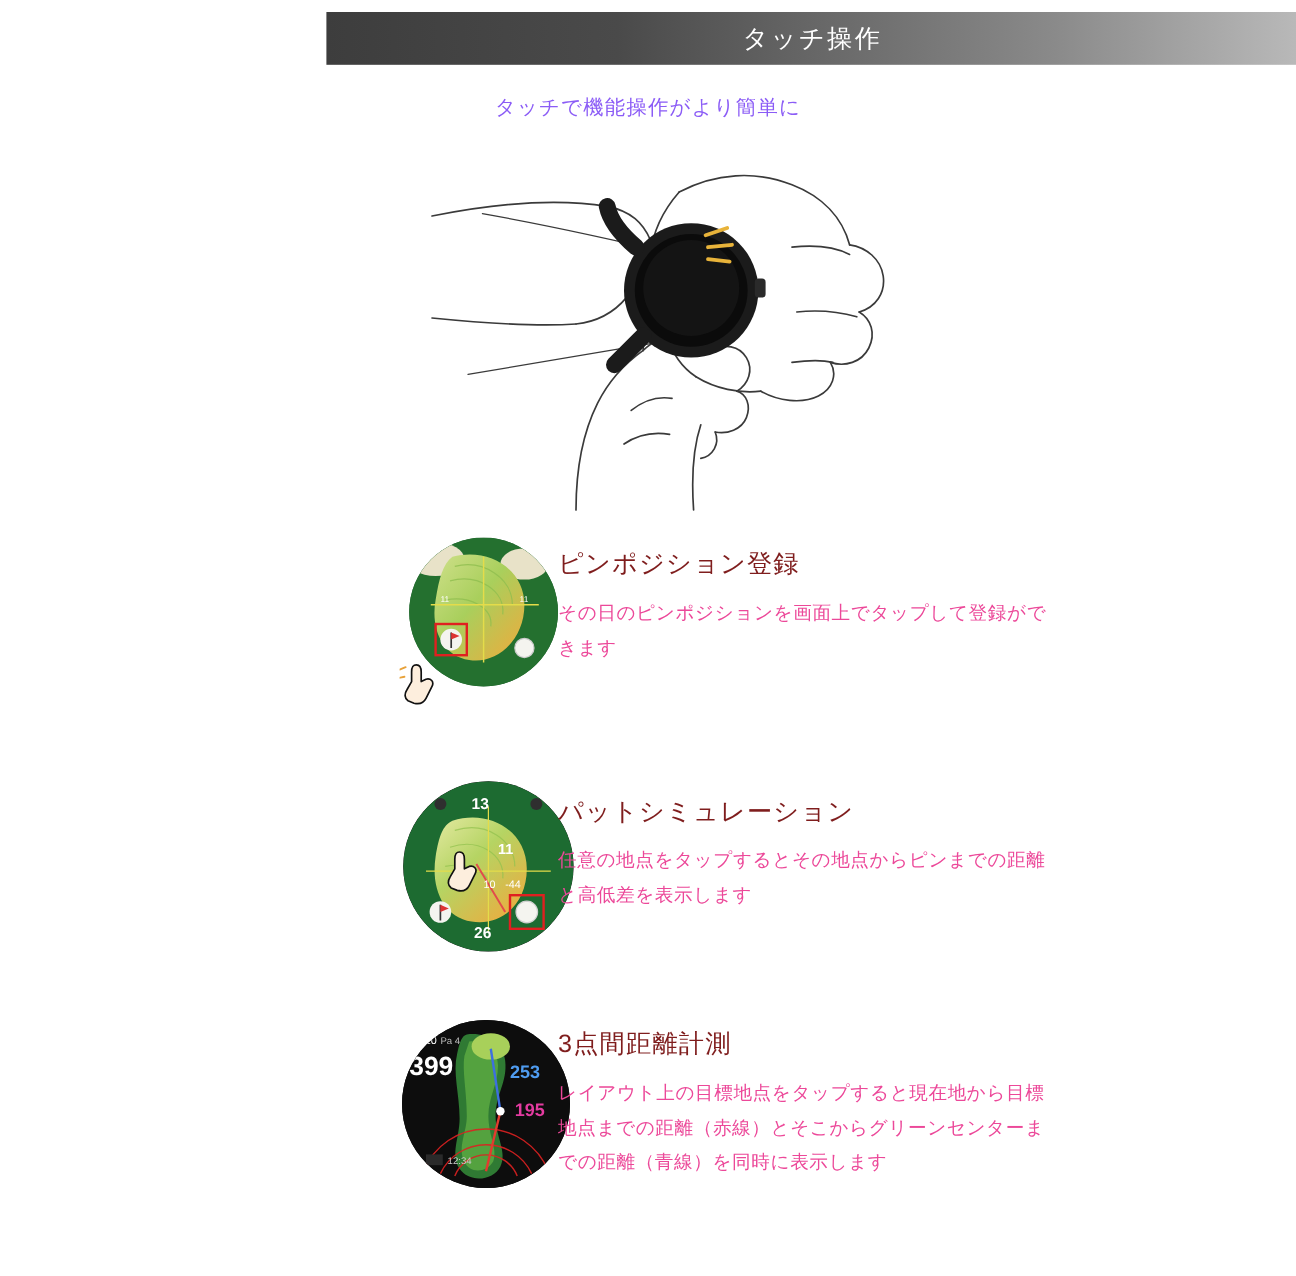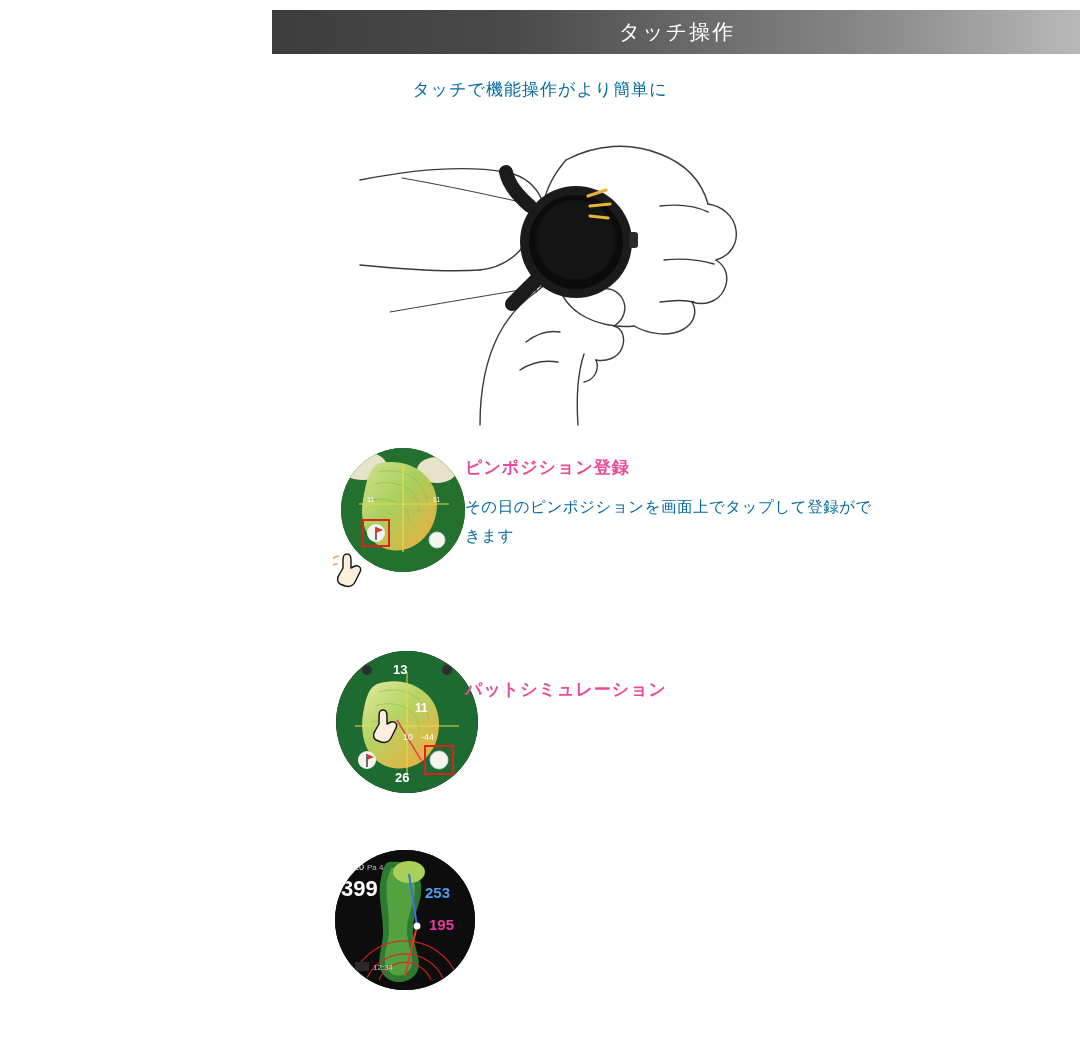--- a/index.html
+++ b/index.html
@@ -36,21 +36,21 @@
   }
 
   
   .subheading {
     position: absolute;
     left: 0;
     top: 78px;
     width: 1080px;
     text-align: center;
     font-size: 17px;
-    color: #0369a1;
+    color: #8b5cf6;
     letter-spacing: 1px;
   }
 
   
   .illustration {
     position: absolute;
     left: 330px;
     top: 120px;
     width: 430px;
     height: 310px;
@@ -69,44 +69,44 @@
     height: 140px;
     margin-left: 38px;
   }
   .feature-text {
     position: absolute;
     left: 170px;
     top: 0;
     width: 420px;
   }
   .feature-title {
-    font-size: 17px;
-    font-weight: bold;
-    color: #ec4899;
+    font-size: 21px;
+    font-weight: normal;
+    color: #7f1d1d;
     letter-spacing: 1px;
     margin: 0 0 14px 0;
   }
   .feature-body {
     font-size: 15.5px;
-    color: #0369a1;
+    color: #ec4899;
     line-height: 1.85;
     letter-spacing: 0.5px;
     margin: 0;
   }
 
   #feature-pin    { left: 295px; top: 448px; width: 620px; height: 150px; }
   #feature-putt   { left: 295px; top: 648px; width: 620px; height: 160px; }
   #feature-three  { left: 295px; top: 848px; width: 620px; height: 170px; }
 
   #feature-pin .feature-img   { width: 140px; height: 140px; }
   #feature-putt .feature-img  { width: 148px; height: 148px; }
   #feature-three .feature-img { width: 145px; height: 145px; }
 
   #feature-pin .feature-text   { top: 8px; }
-  #feature-putt .feature-text  { top: 30px; }
+  #feature-putt .feature-text  { top: 14px; }
   #feature-three .feature-text { top: 8px; }
 </style>
 </head>
 <body>
 
 <div class="banner">
   <span class="banner-title">タッチ操作</span>
 </div>
 
 <div class="subheading">タッチで機能操作がより簡単に</div>
@@ -273,20 +273,21 @@
         <circle cx="106" cy="112" r="9" fill="#f4f4ef" stroke="#cfcfcf"></circle>
 
         <g transform="translate(40,60)">
           <path d="M10 2 C 13 2, 14 5, 14 8 L 14 16 L 18 14 C 22 13, 25 16, 23 20 L 18 30 C 16 34, 12 35, 8 34 L 3 32 C 0 30, 0 26, 2 23 L 6 16 L 6 8 C 6 4, 7 2, 10 2 Z" fill="#fdeedd" stroke="#111" stroke-width="1.4" stroke-linejoin="round"></path>
         </g>
       </g>
     </svg>
   </div>
   <div class="feature-text">
     <p class="feature-title">パットシミュレーション</p>
+    <p class="feature-body">任意の地点をタップするとその地点からピンまでの距離と高低差を表示します</p>
   </div>
 </div>
 
 <div class="feature" id="feature-three">
   <div class="feature-img">
     <svg viewBox="0 0 145 145" width="145" height="145" xmlns="http://www.w3.org/2000/svg">
       <defs>
         <clipPath id="clip3">
             <circle cx="72" cy="72" r="70"></circle>
           </clipPath>
@@ -320,13 +321,17 @@
         <text x="92" y="50" font-size="15" fill="#4f9cf0" font-weight="bold" font-family="Liberation Sans, sans-serif">253</text>
 
         <text x="96" y="82" font-size="15" fill="#e43ba0" font-weight="bold" font-family="Liberation Sans, sans-serif">195</text>
 
         <text x="10" y="122" font-size="9" fill="#ffffff" font-family="Liberation Sans, sans-serif">H</text>
         <rect x="22" y="114" width="14" height="9" fill="#2a2a2a"></rect>
         <text x="40" y="122" font-size="8" fill="#cccccc" font-family="Liberation Sans, sans-serif">12:34</text>
       </g>
     </svg>
   </div>
+  <div class="feature-text">
+    <p class="feature-title">3点間距離計測</p>
+    <p class="feature-body">レイアウト上の目標地点をタップすると現在地から目標地点までの距離（赤線）とそこからグリーンセンターまでの距離（青線）を同時に表示します</p>
+  </div>
 </div>
 
 </body></html>

